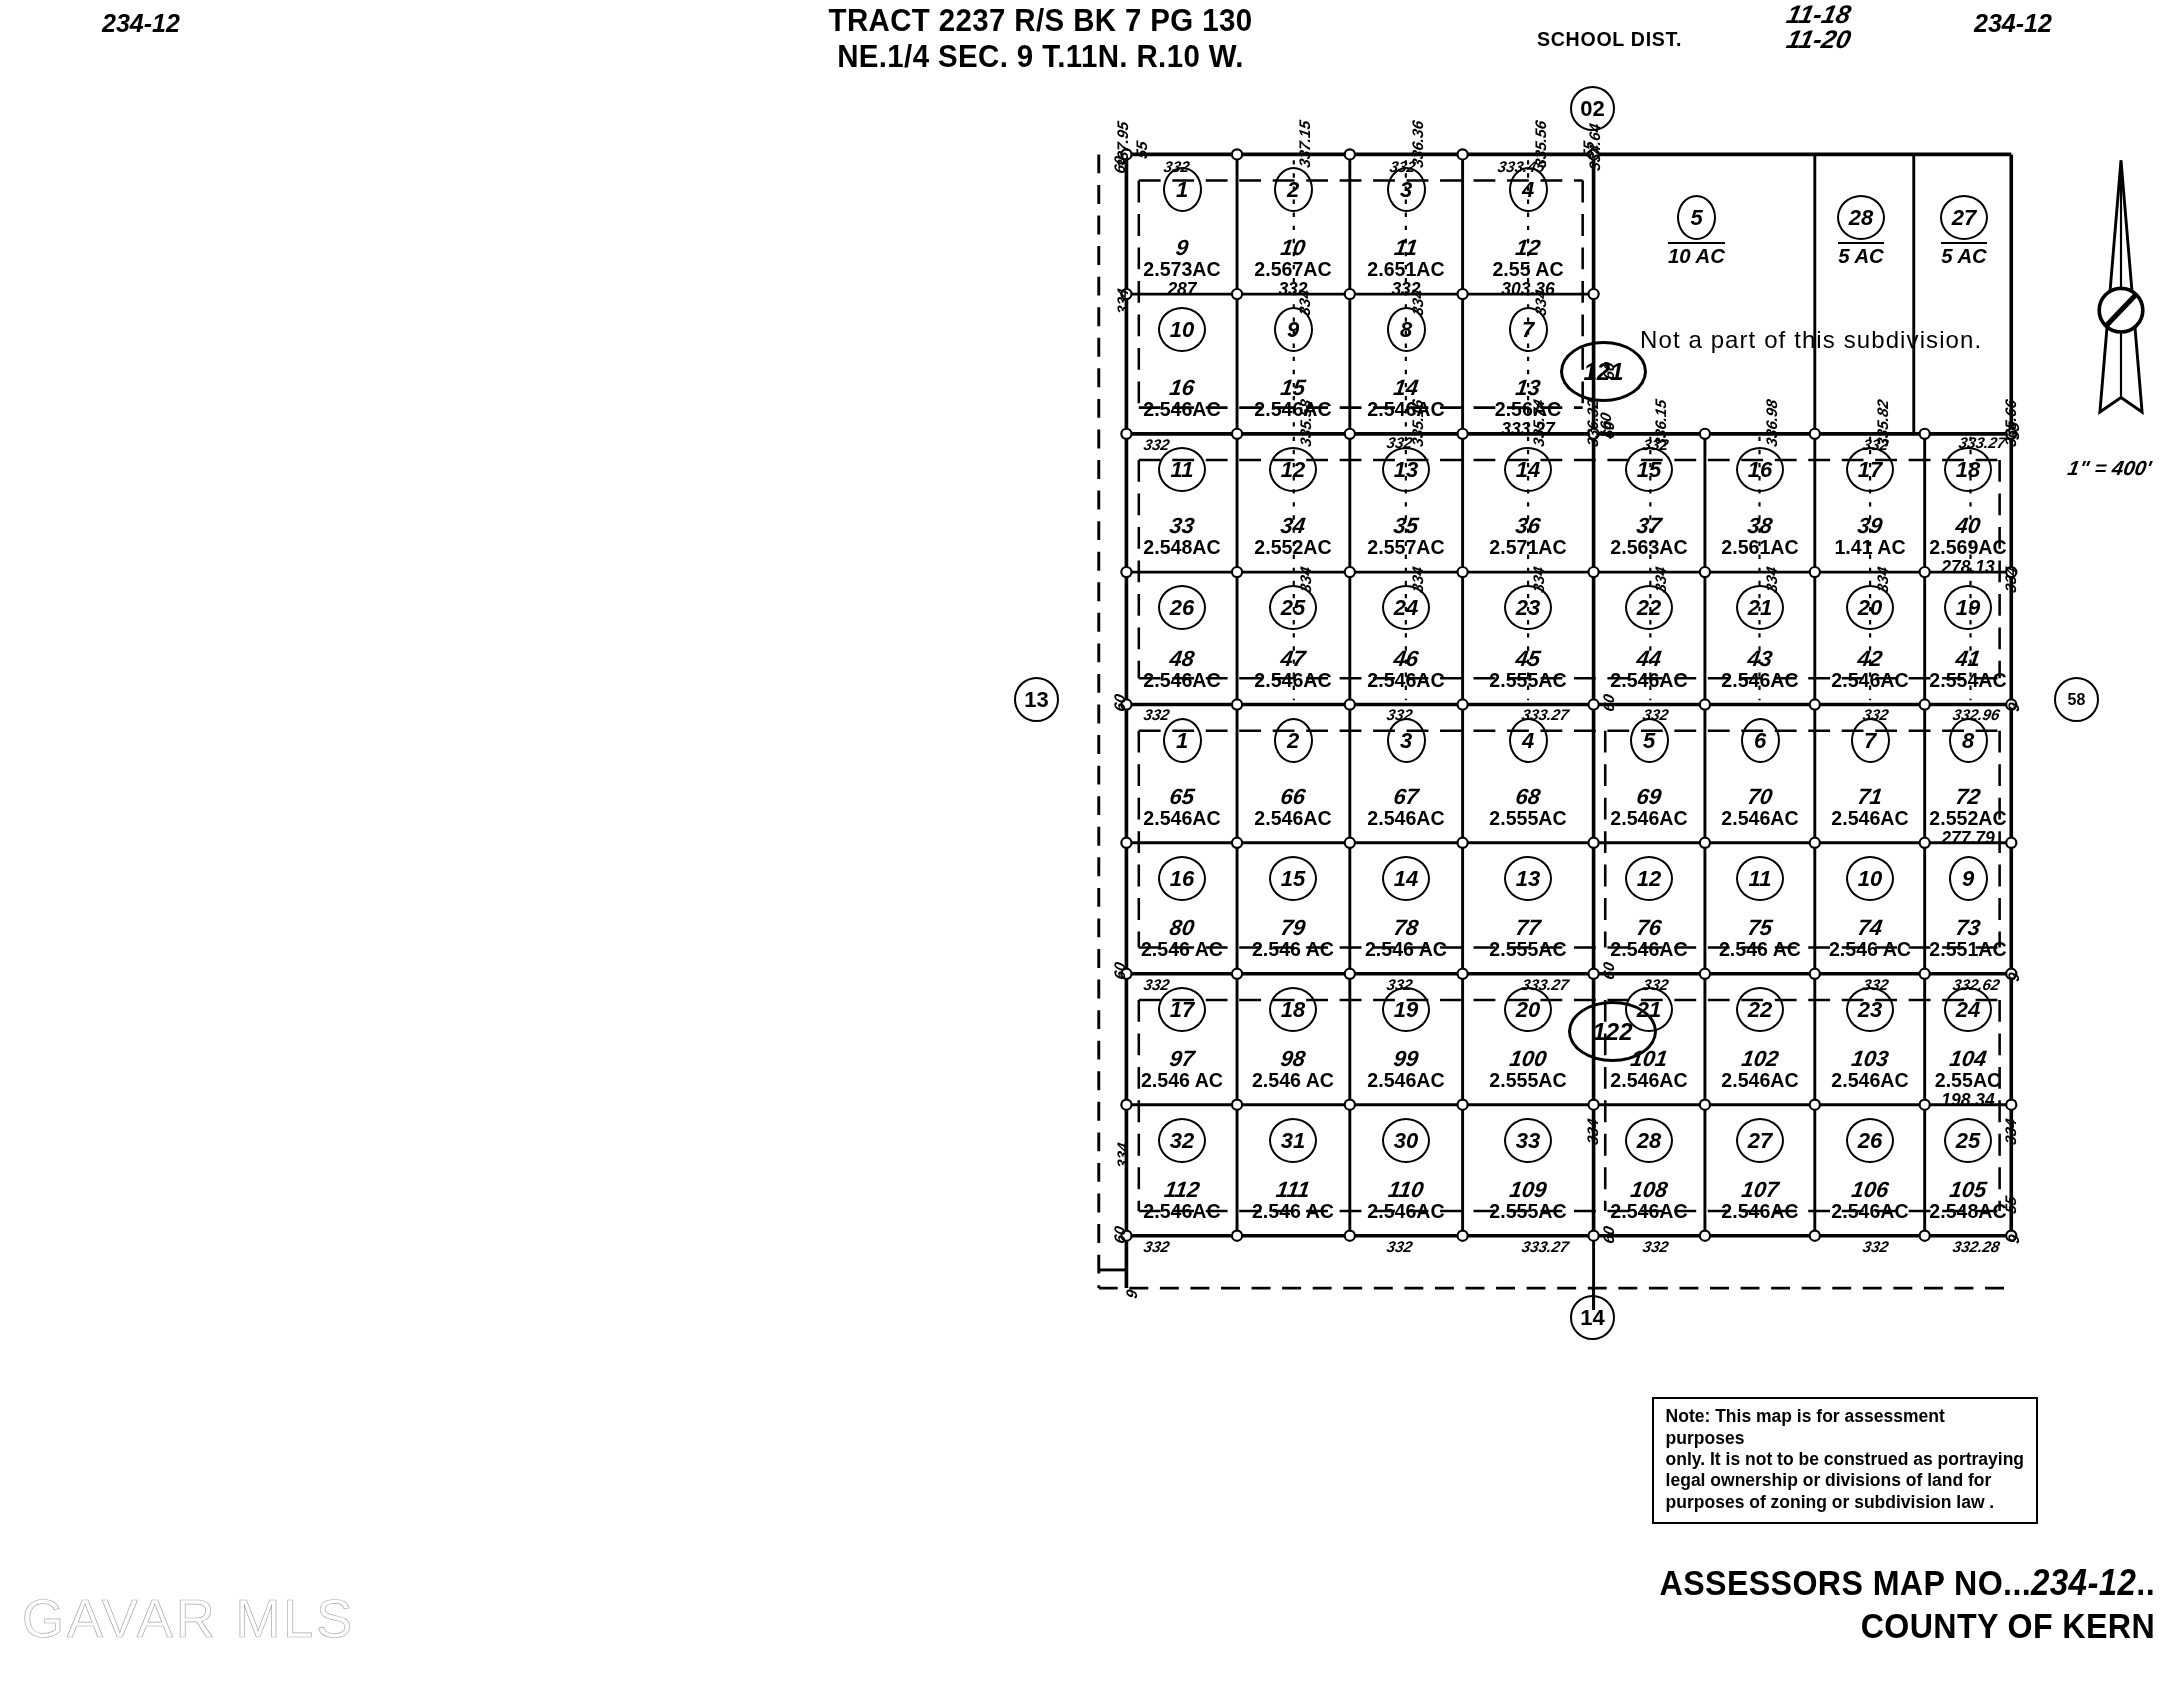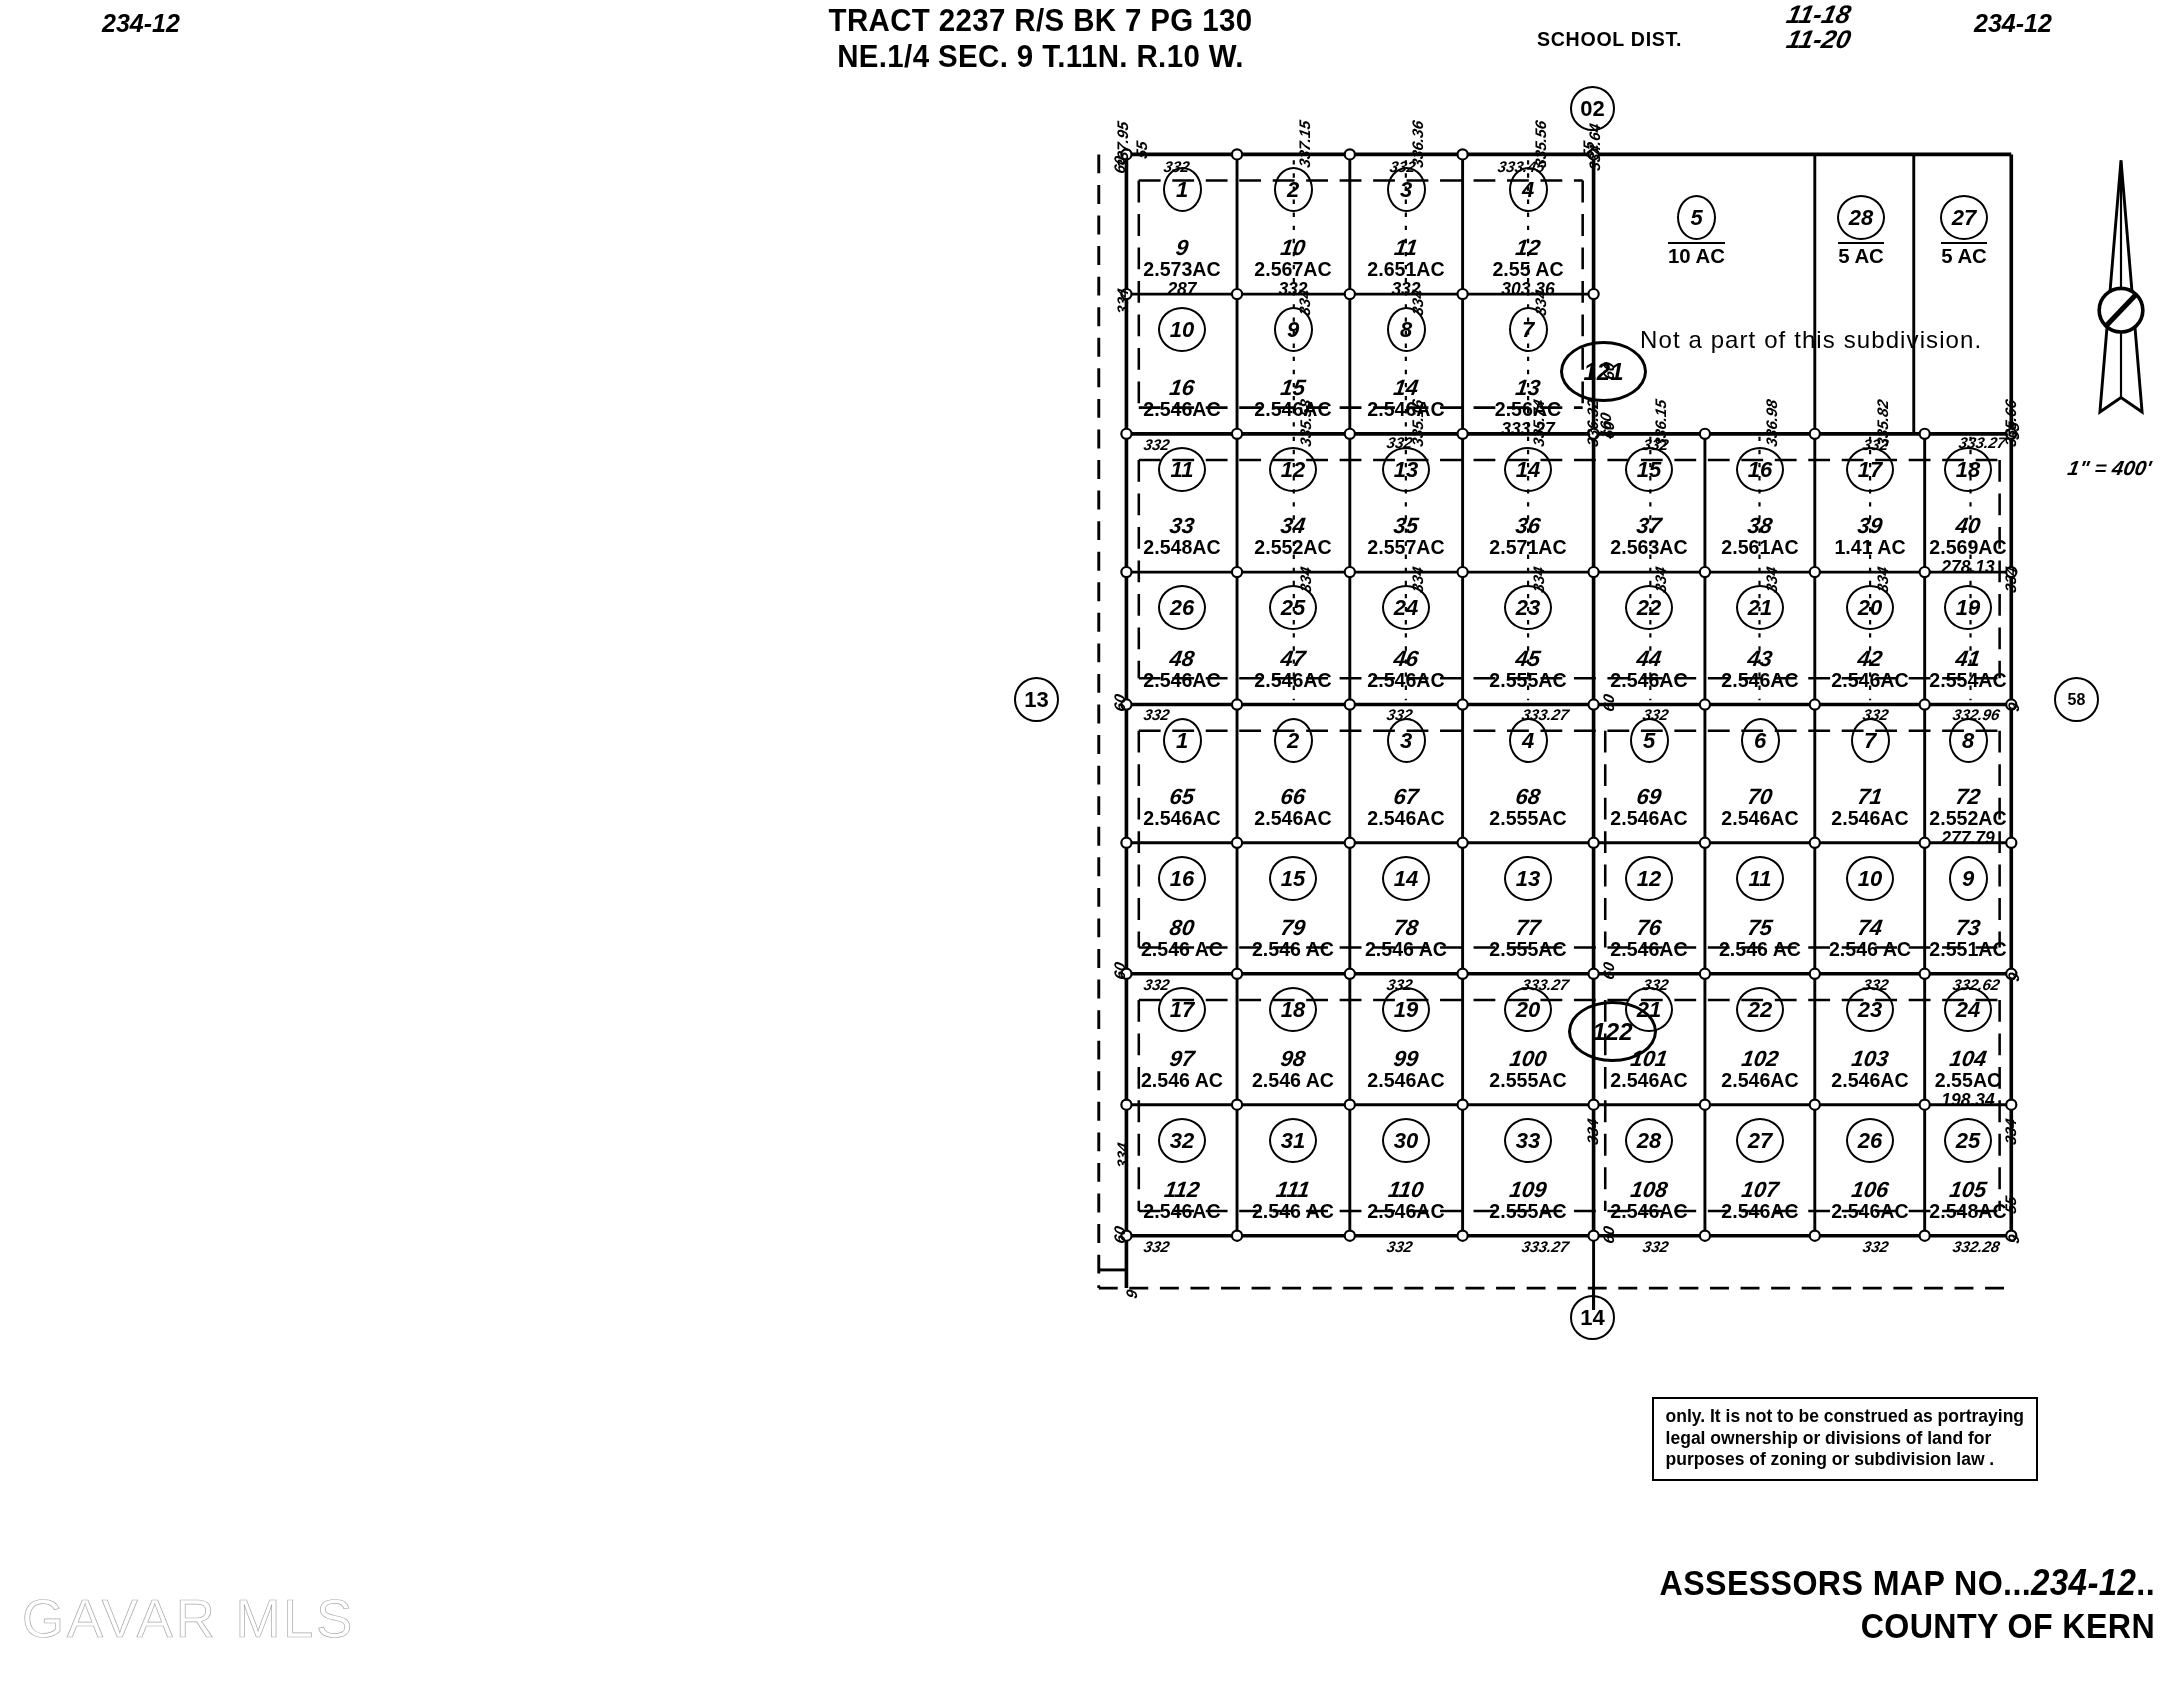--- a/index.html
+++ b/index.html
@@ -89,21 +89,21 @@
   }
   .pextra {
     font-size:17.5px; font-weight:700; font-style:italic;
     line-height:1.05; white-space:nowrap;
   }
 
   
   .bigparcel { position:absolute; display:flex; flex-direction:column; align-items:center; }
   .bigparcel .ac {
     border-top:2.2px solid #000;
-    font-size:20.4px; font-weight:700; 
+    font-size:20.4px; font-weight:700; font-style:italic;
     padding-top:1.5px; margin-top:1.5px; white-space:nowrap;
   }
 
   #notapart-text {
     left:1640px; top:326px;
     font-size:24px; font-weight:400;
     letter-spacing:1.1px;
     font-family:"Liberation Sans", sans-serif;
   }
 
@@ -862,20 +862,21 @@
     <div class="dim" style="left: 1953px; top: 1239px; transform: skewX(-10deg);">332.28</div>
     <div class="dim v" style="left: 1112px; top: 1242px; transform: rotate(-90deg) skewX(-10deg);">60</div>
     <div class="dim v" style="left: 1124px; top: 1297px; transform: rotate(-90deg) skewX(-10deg);">9</div>
     <div class="dim v" style="left: 2006px; top: 1242px; transform: rotate(-90deg) skewX(-10deg);">9</div>
     <div class="dim v" style="left: 1601px; top: 1242px; transform: rotate(-90deg) skewX(-10deg);">60</div>
     <div class="dim v" style="left: 1601px; top: 378px; transform: rotate(-90deg) skewX(-10deg);">60</div>
     <div class="dim v" style="left: 1598px; top: 437px; transform: rotate(-90deg) skewX(-10deg);">160</div>
   </div>
 
 <div class="abs" id="note-box">
+  <p>Note: This map is for assessment purposes</p>
   <p>only. It is not to be construed as portraying</p>
   <p>legal ownership or divisions of land for</p>
   <p>purposes of zoning or subdivision law .</p>
 </div>
 
 <div class="abs" id="footer">
   <div class="line">
     <span>ASSESSORS MAP NO.</span><span>..</span><span class="mapno">234-12</span><span>..</span>
   </div>
   <div class="line">COUNTY OF KERN</div>

